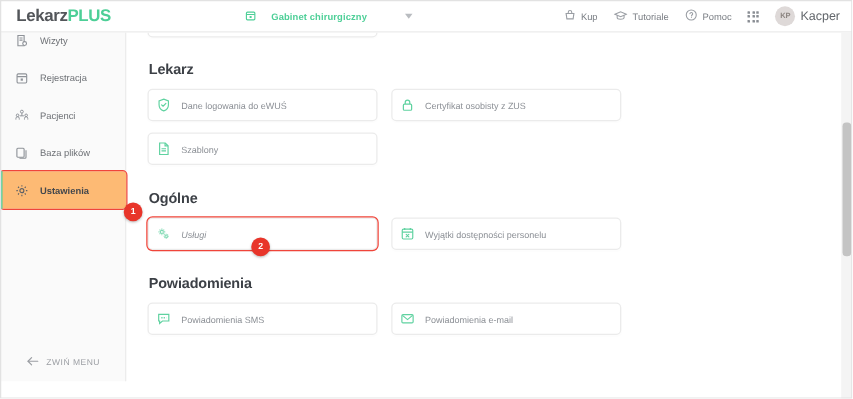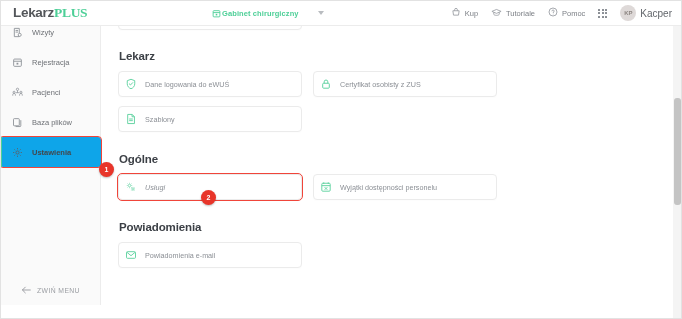--- a/index.html
+++ b/index.html
@@ -25,25 +25,25 @@
     border-bottom: 1px solid #ececec;
     display: flex; align-items: center;
     z-index: 30;
   }
   .logo {
     display: flex; align-items: baseline;
     margin-left: 13px;
     font-size: 13.5px; font-weight: bold; letter-spacing: -0.3px;
   }
   .logo-lekarz { color: #53565a; }
-  .logo-plus { color: #4dcf97; font-family: Liberation Serif, serif; }
+  .logo-plus { color: #4dcf97; }
 
   .clinic-select {
-    position: absolute; left: 212px; top: 0; height: 26px;
-    display: flex; align-items: center; gap: 1px;
+    position: absolute; left: 196px; top: 0; height: 26px;
+    display: flex; align-items: center; gap: 12px;
     cursor: pointer;
   }
   .clinic-label {
     font-size: 7.5px; font-weight: bold; color: #4dcf97;
     letter-spacing: 0.1px; white-space: nowrap;
   }
   .clinic-caret {
     margin-left: 18px;
     width: 0; height: 0;
     border-left: 3.5px solid transparent;
@@ -88,21 +88,21 @@
   .nav-item {
     position: relative;
     height: 30px;
     display: flex; align-items: center;
     padding-left: 12px; gap: 9px;
     cursor: pointer;
     font-size: 7.5px; color: #6d7075;
   }
   .nav-item .nav-label { white-space: nowrap; }
   .nav-item.active {
-    background: #0ea5e9;
+    background: #fdba74;
     color: #43474c; font-weight: bold;
   }
   .nav-item.active::before {
     content: ""; position: absolute; left: 0; top: 0;
     width: 2px; height: 100%; background: #4dcf97;
   }
   .nav-item.highlight {
     outline: 1.5px solid #f0453a;
     border-radius: 3px;
     width: 101px;
@@ -435,20 +435,29 @@
             <span class="card-label">Wyjątki dostępności personelu</span>
           </div>
 
         </div>
       </div>
 
       <div>
         <div class="section-title">Powiadomienia</div>
         <div class="grid2">
 
+          <div class="card">
+            <span class="card-icon">
+              <svg width="12" height="12" viewBox="0 0 16 16" fill="none" stroke="#5fd2a0" stroke-width="1.25">
+                <path d="M2.6 3.4h10.8v7H6.6l-3 2.6v-2.6H2.6z"></path>
+                <line x1="5.4" y1="6.9" x2="10.6" y2="6.9" stroke-width="1.5" stroke-dasharray="1.3 1.2"></line>
+              </svg>
+            </span>
+            <span class="card-label">Powiadomienia SMS</span>
+          </div>
 
           <div class="card">
             <span class="card-icon">
               <svg width="12" height="12" viewBox="0 0 16 16" fill="none" stroke="#5fd2a0" stroke-width="1.25">
                 <rect x="2" y="3.6" width="12" height="8.8" rx="1.2"></rect>
                 <polyline points="2.6,4.4 8,8.9 13.4,4.4"></polyline>
               </svg>
             </span>
             <span class="card-label">Powiadomienia e-mail</span>
           </div>

